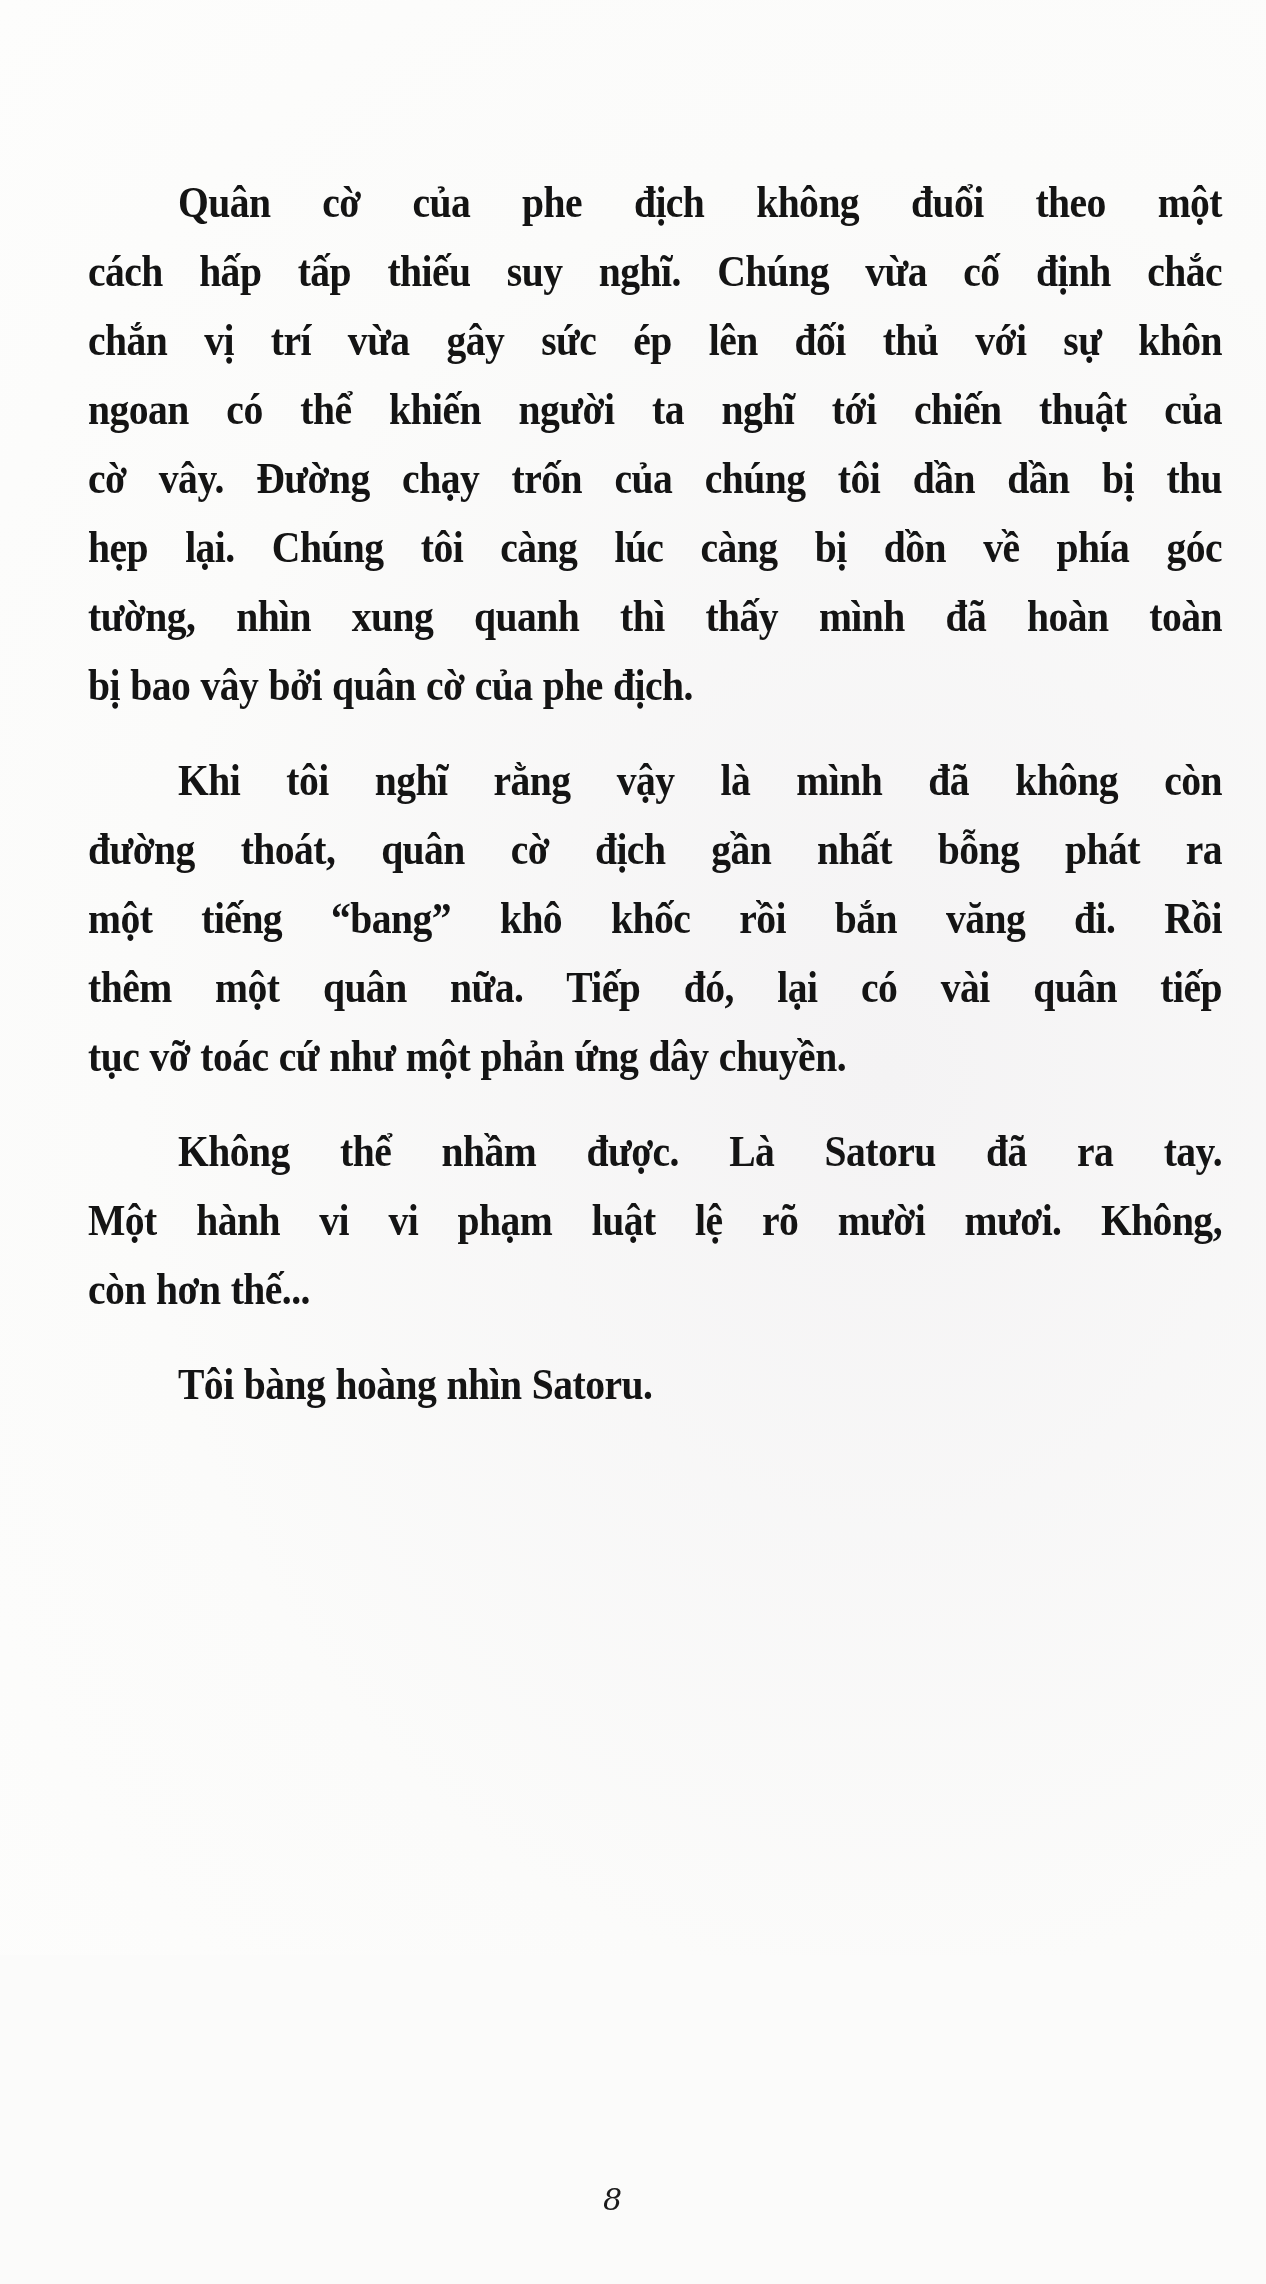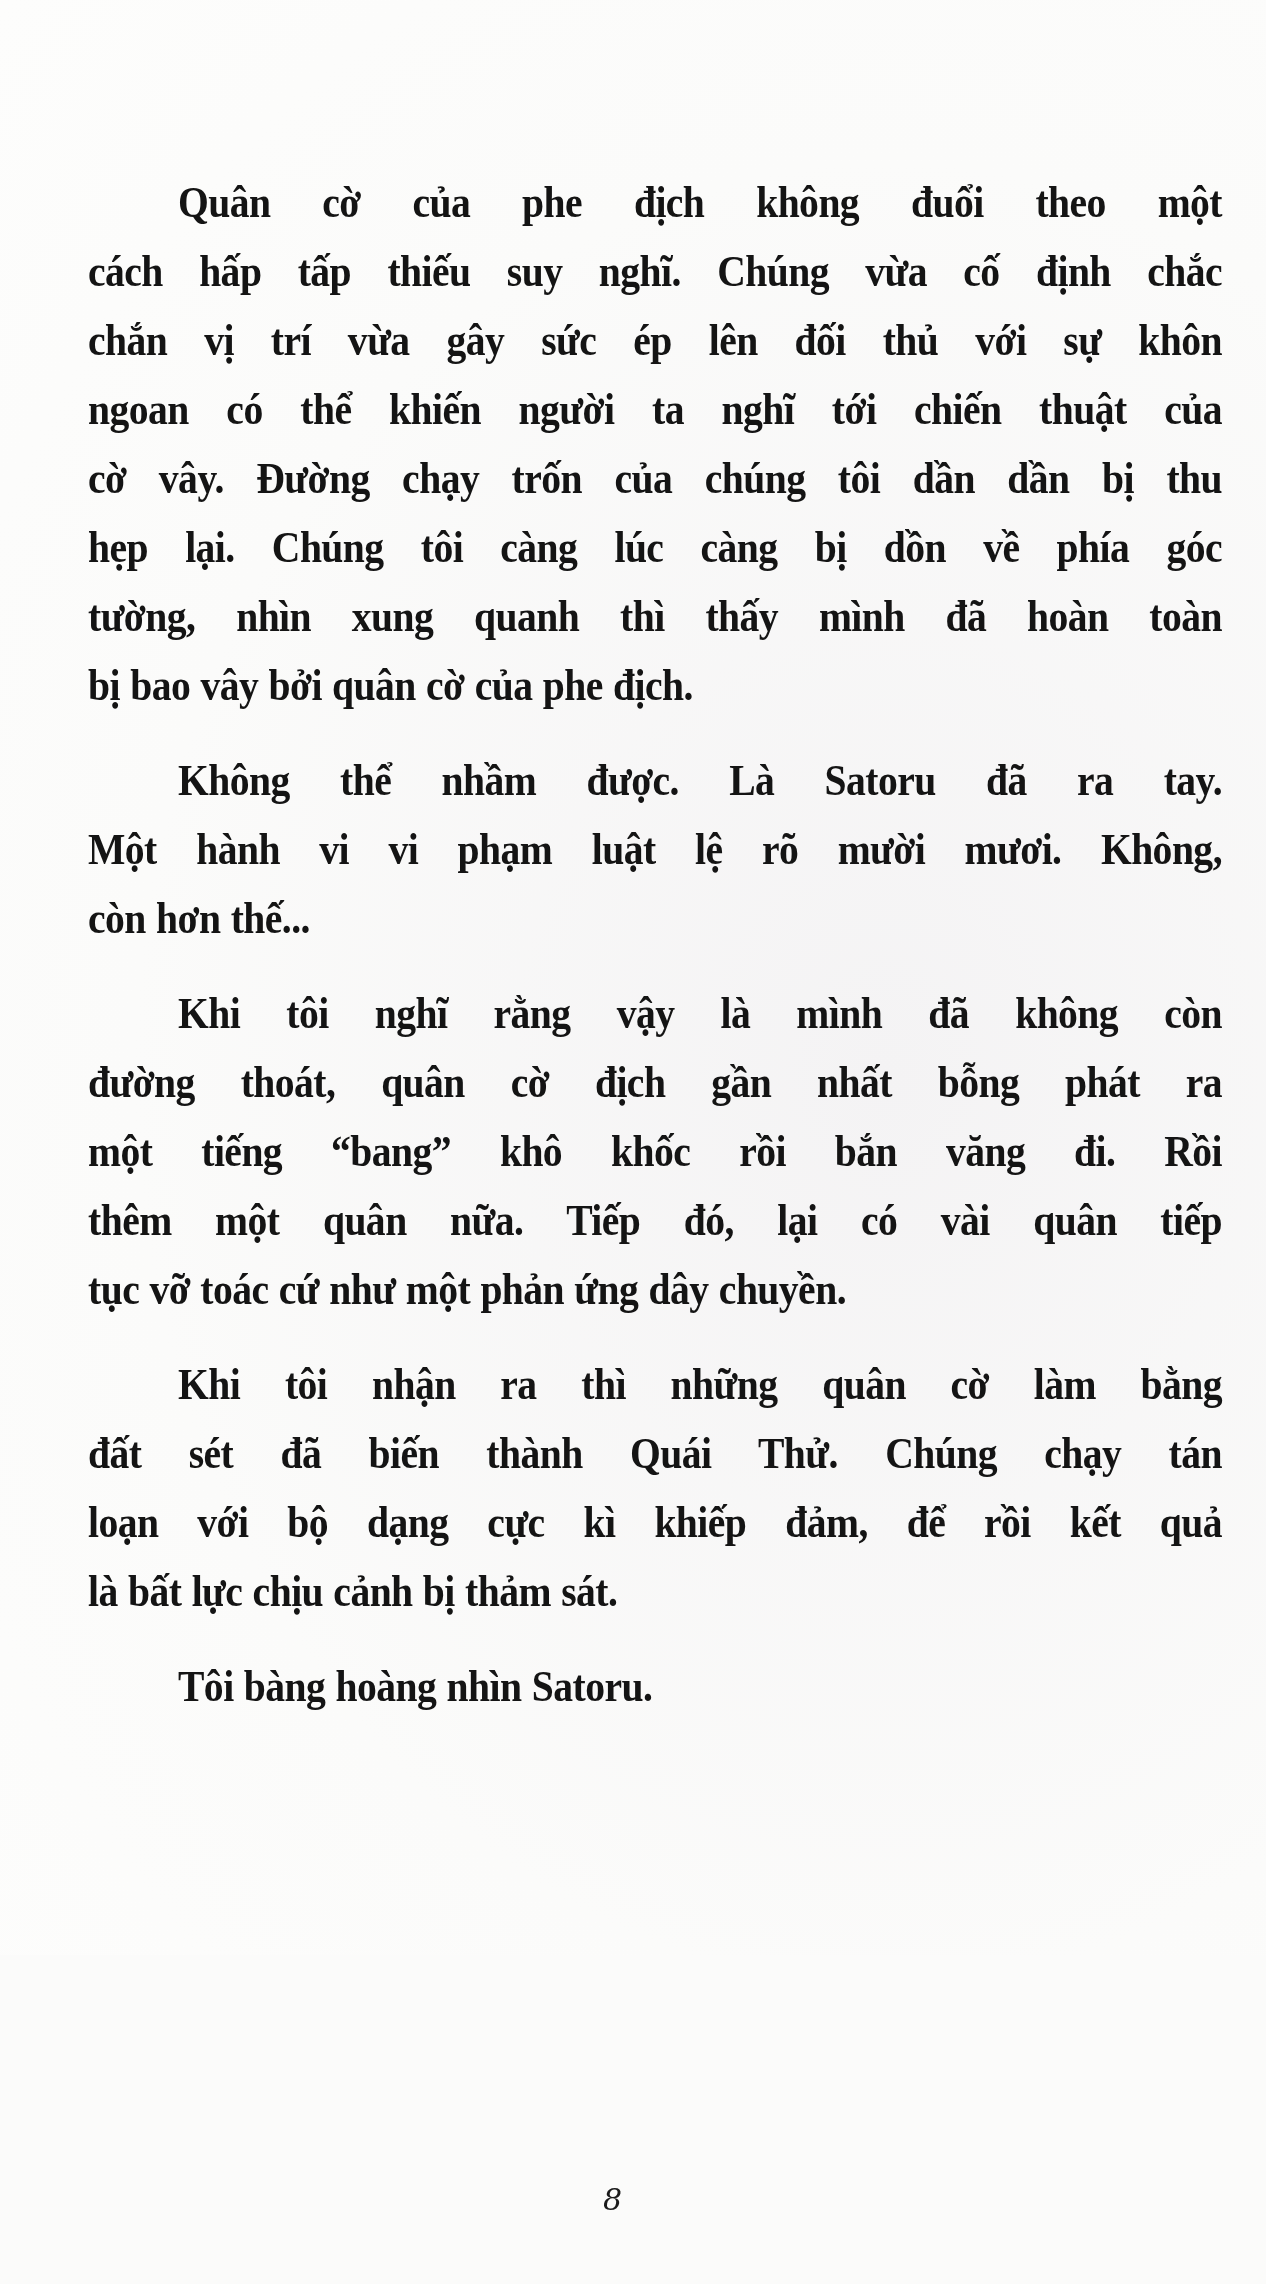--- a/index.html
+++ b/index.html
@@ -54,39 +54,33 @@
       <span class="line">cách hấp tấp thiếu suy nghĩ. Chúng vừa cố định chắc</span>
       <span class="line">chắn vị trí vừa gây sức ép lên đối thủ với sự khôn</span>
       <span class="line">ngoan có thể khiến người ta nghĩ tới chiến thuật của</span>
       <span class="line">cờ vây. Đường chạy trốn của chúng tôi dần dần bị thu</span>
       <span class="line">hẹp lại. Chúng tôi càng lúc càng bị dồn về phía góc</span>
       <span class="line">tường, nhìn xung quanh thì thấy mình đã hoàn toàn</span>
       <span class="line last">bị bao vây bởi quân cờ của phe địch.</span>
     </p>
 
     <p class="paragraph">
-      <span class="line indent">Không thể nhầm được. Là Satoru đã ra tay.</span>
-      <span class="line">Một hành vi vi phạm luật lệ rõ mười mươi. Không,</span>
-      <span class="line last">còn hơn thế...</span>
-    </p>
-
-    <p class="paragraph">
       <span class="line indent">Khi tôi nghĩ rằng vậy là mình đã không còn</span>
       <span class="line">đường thoát, quân cờ địch gần nhất bỗng phát ra</span>
       <span class="line">một tiếng “bang” khô khốc rồi bắn văng đi. Rồi</span>
       <span class="line">thêm một quân nữa. Tiếp đó, lại có vài quân tiếp</span>
       <span class="line last">tục vỡ toác cứ như một phản ứng dây chuyền.</span>
     </p>
 
     <p class="paragraph">
-      <span class="line indent">Khi tôi nhận ra thì những quân cờ làm bằng</span>
-      <span class="line">đất sét đã biến thành Quái Thử. Chúng chạy tán</span>
-      <span class="line">loạn với bộ dạng cực kì khiếp đảm, để rồi kết quả</span>
-      <span class="line last">là bất lực chịu cảnh bị thảm sát.</span>
+      <span class="line indent">Không thể nhầm được. Là Satoru đã ra tay.</span>
+      <span class="line">Một hành vi vi phạm luật lệ rõ mười mươi. Không,</span>
+      <span class="line last">còn hơn thế...</span>
     </p>
+
 
     <p class="paragraph">
       <span class="line indent last">Tôi bàng hoàng nhìn Satoru.</span>
     </p>
 
 
   </div>
 
   <div class="page-number">8</div>
 </div>

